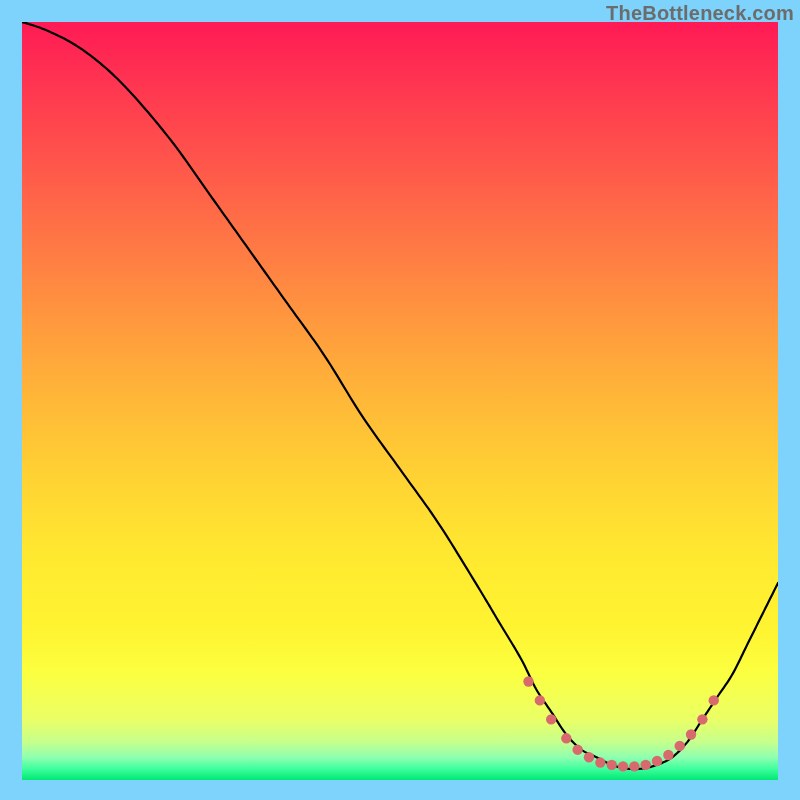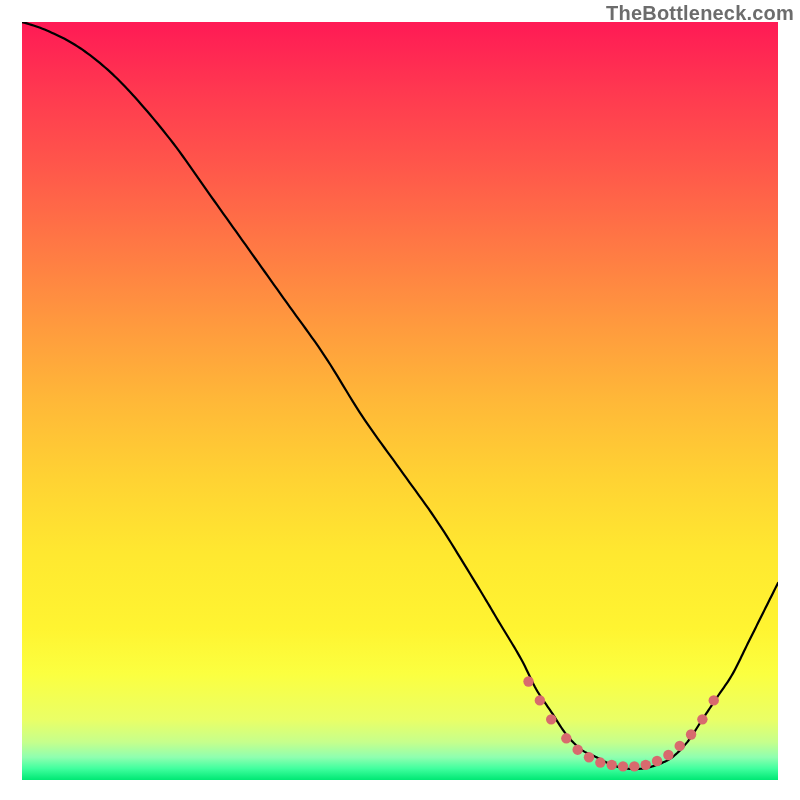--- a/index.html
+++ b/index.html
@@ -9,21 +9,21 @@
     height: 800px;
     background: #000;
     overflow: hidden;
   }
   .frame {
     position: absolute;
     left: 0;
     top: 0;
     width: 800px;
     height: 800px;
-    background: #ffffff;
+    background: #7dd3fc;
   }
   .plot {
     position: absolute;
     left: 22px;
     top: 22px;
     width: 756px;
     height: 758px;
     overflow: hidden;
   }
   .gradient {

